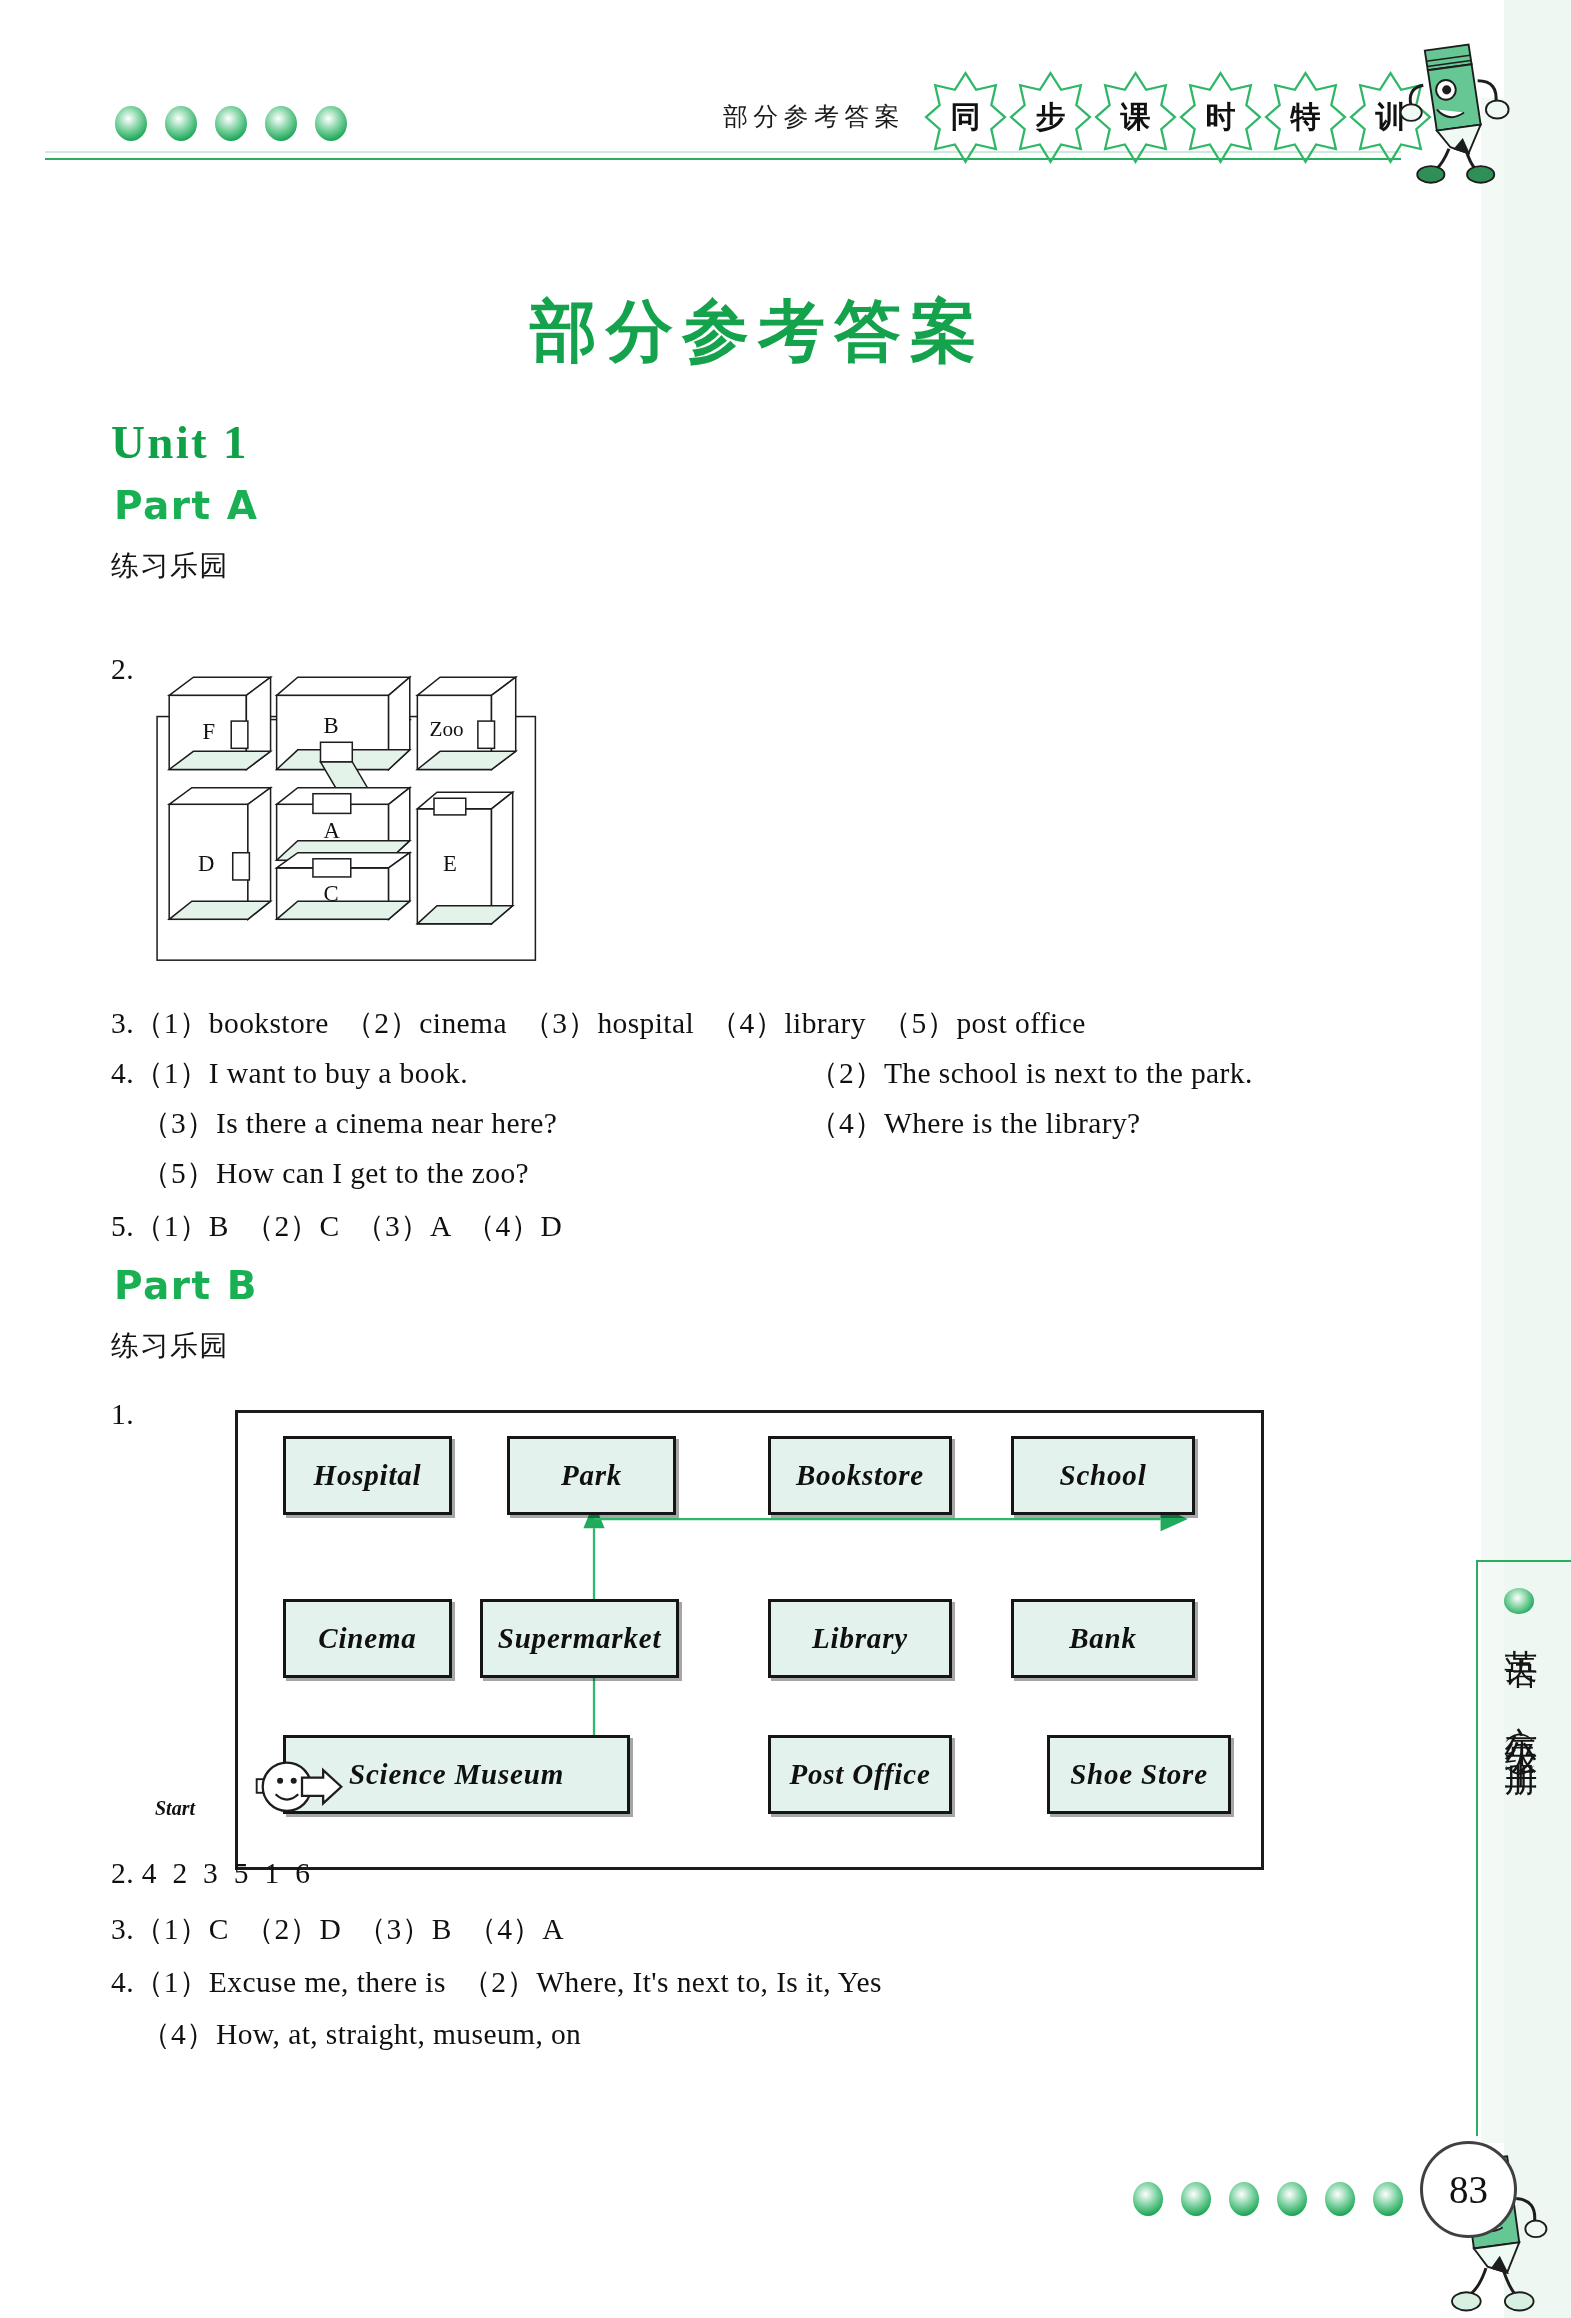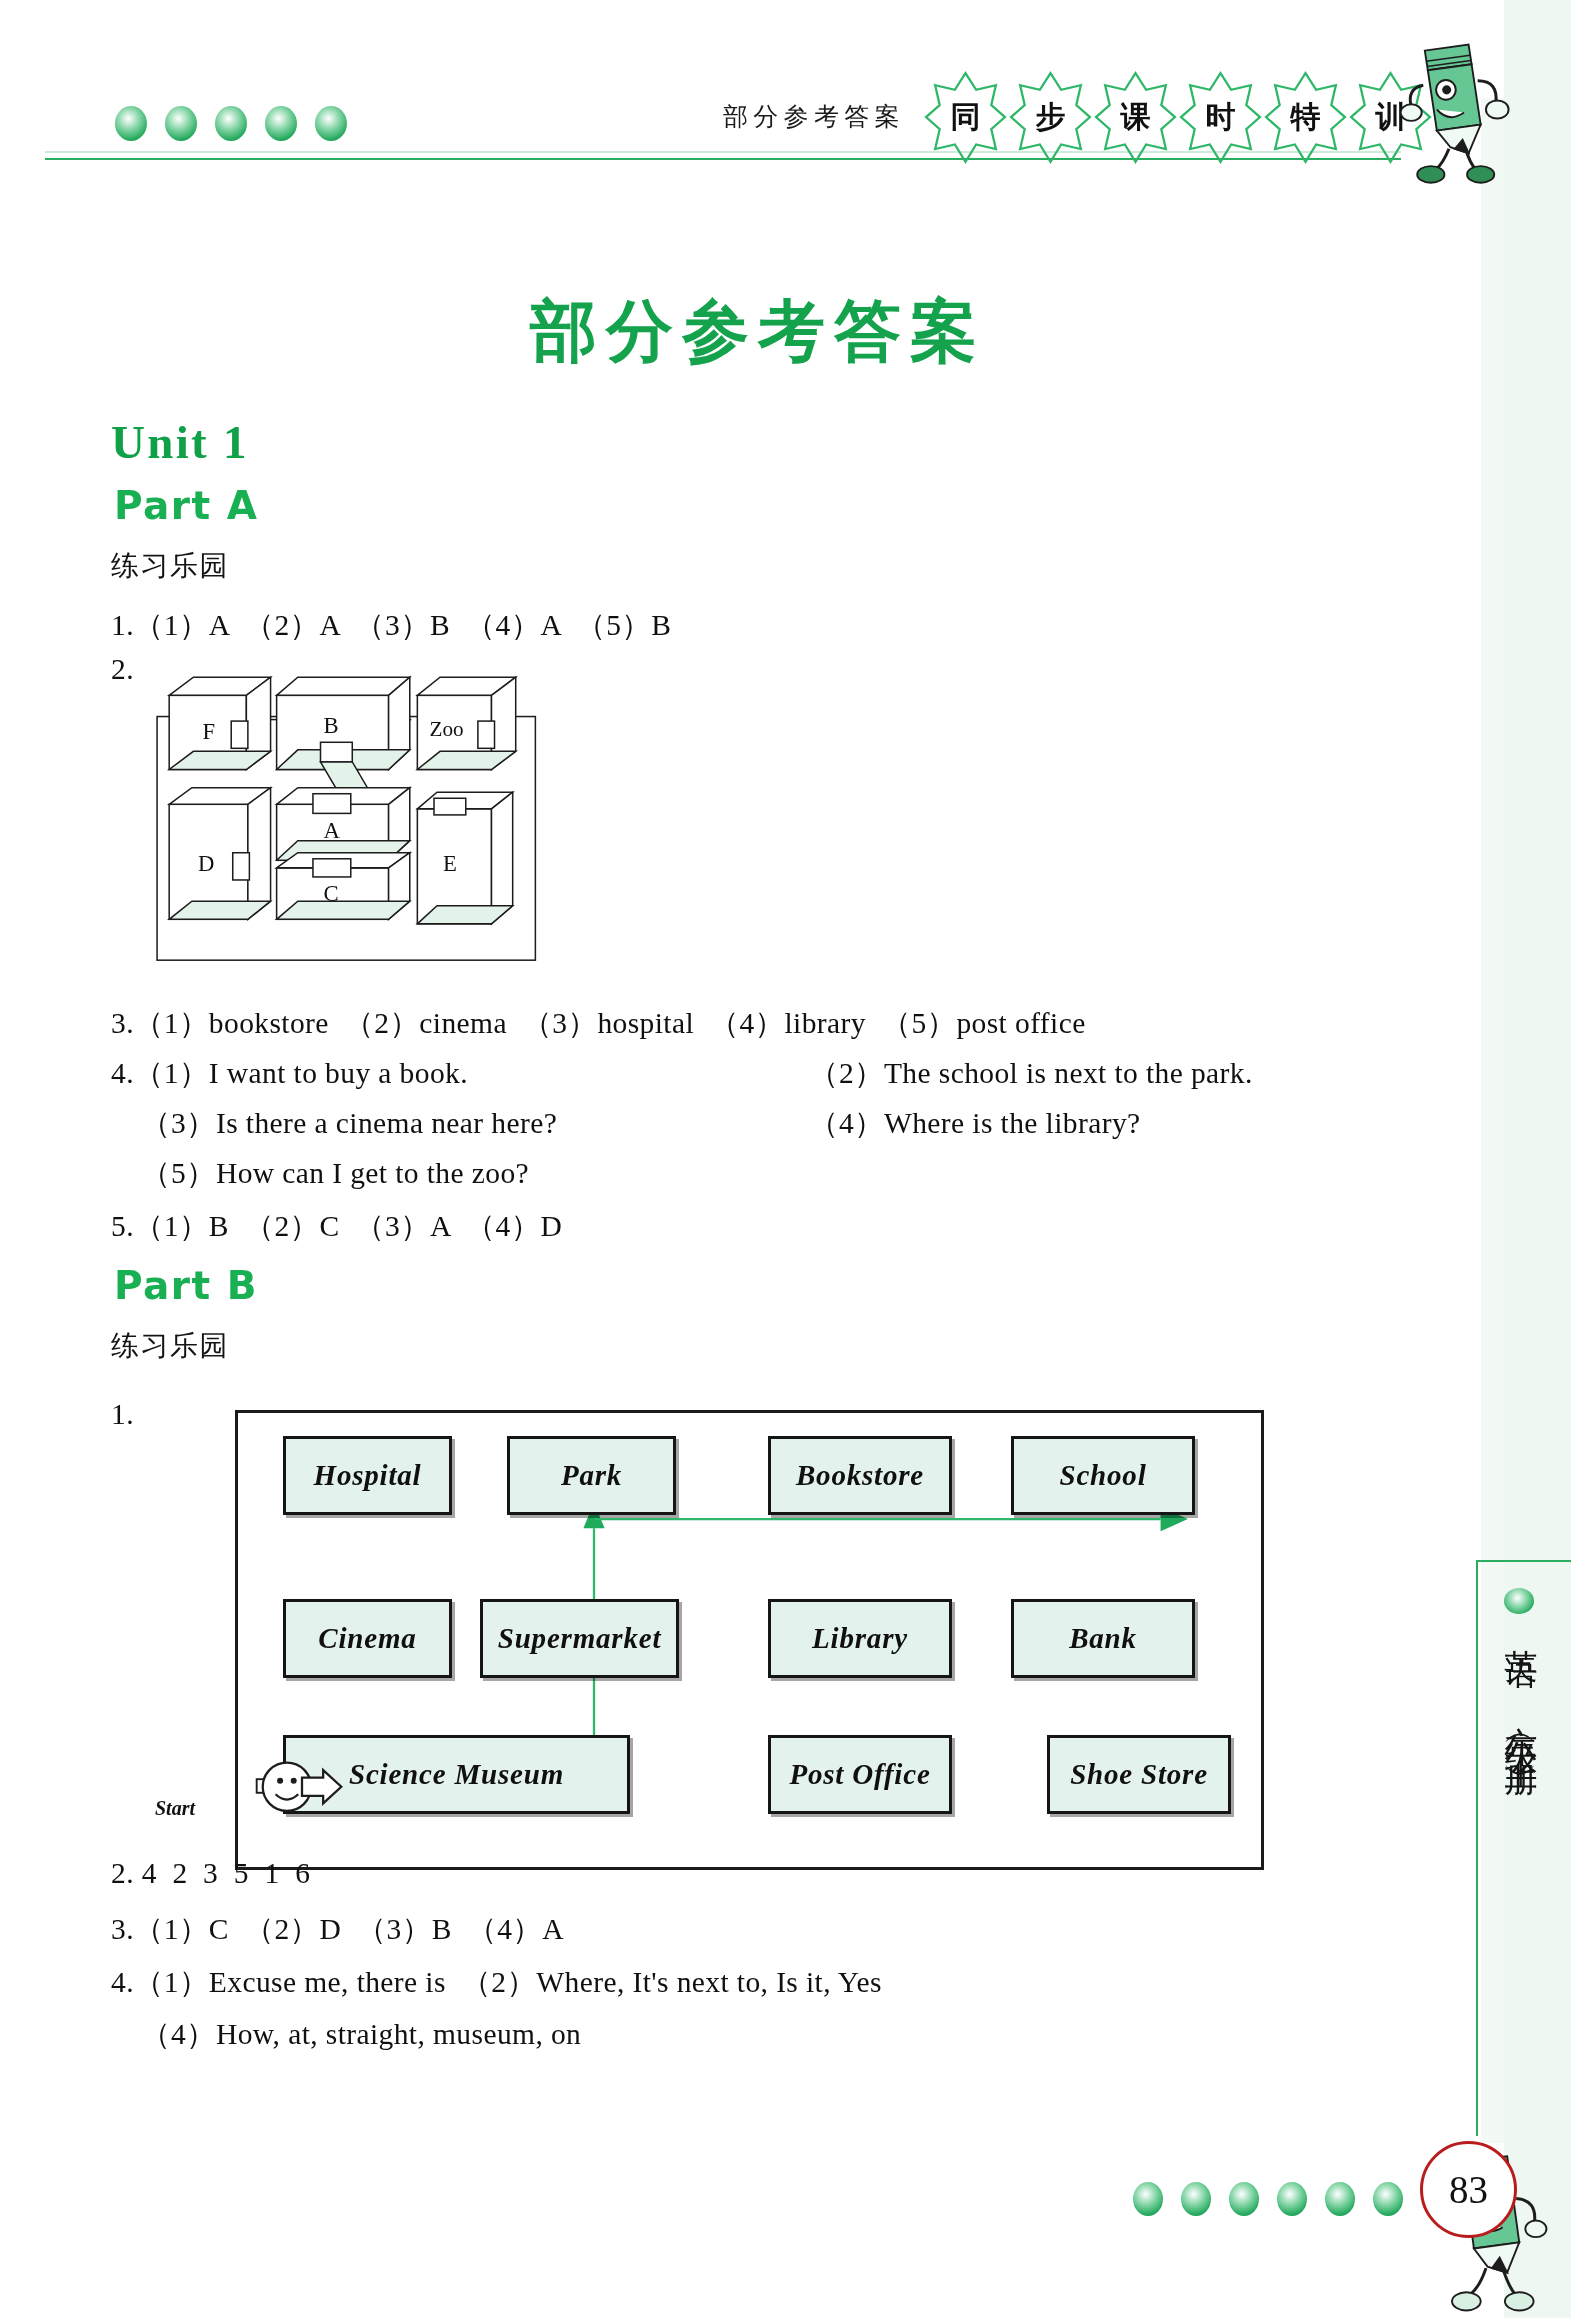--- a/index.html
+++ b/index.html
@@ -77,21 +77,21 @@
   .side-text{position:absolute;left:1496px;top:1623px;width:47px;
      writing-mode:vertical-rl;font-size:33px;color:#141414;letter-spacing:7.6px;
      font-family:"DejaVu Sans",sans-serif;}
   .side-rule{position:absolute;left:1476px;top:1560px;width:2.3px;height:576px;background:#2aad5e;}
   .side-rule-h{position:absolute;left:1476px;top:1560px;width:96px;height:2.3px;background:#2aad5e;}
 
   
   .ftr-dots{position:absolute;left:1133px;top:2182px;display:flex;gap:18px;}
   .ftr-dots .dot{width:30px;height:34px;}
   .pagenum{position:absolute;left:1420px;top:2141px;width:91px;height:91px;border-radius:50%;
-     background:#ffffff;border:3px solid #b91c1c;
+     background:#ffffff;border:3px solid #404040;
      display:flex;align-items:center;justify-content:center;
      font-size:39px;color:#111;font-family:"Liberation Serif",serif;}
 </style>
 </head>
 <body>
 
 <div class="page">
 
   <div class="edge-strip"></div>
   <div class="edge-strip2"></div>
@@ -172,21 +172,20 @@
     </svg>
   </div>
 
   <div class="main-title">部分参考答案</div>
 
   <div class="unit">Unit 1</div>
 
   <div class="partA part-label">Part A</div>
   <div class="lp lp-a">练习乐园</div>
 
-  <div class="ans" style="left:111px;top:606px;">1.（1）A  （2）A  （3）B  （4）A  （5）B</div>
   <div class="ans" style="left:111px;top:653px;">2.</div>
 
   <div class="bldg-wrap">
     <svg width="401" height="303" viewBox="0 0 530 400">
 
       <rect x="12" y="56" width="500" height="322" fill="none" stroke="#1d1d1d" stroke-width="2"></rect>
 
       <line x1="156" y1="60" x2="170" y2="60" stroke="#1d1d1d" stroke-width="2"></line>
       <line x1="330" y1="60" x2="348" y2="60" stroke="#1d1d1d" stroke-width="2"></line>
 

